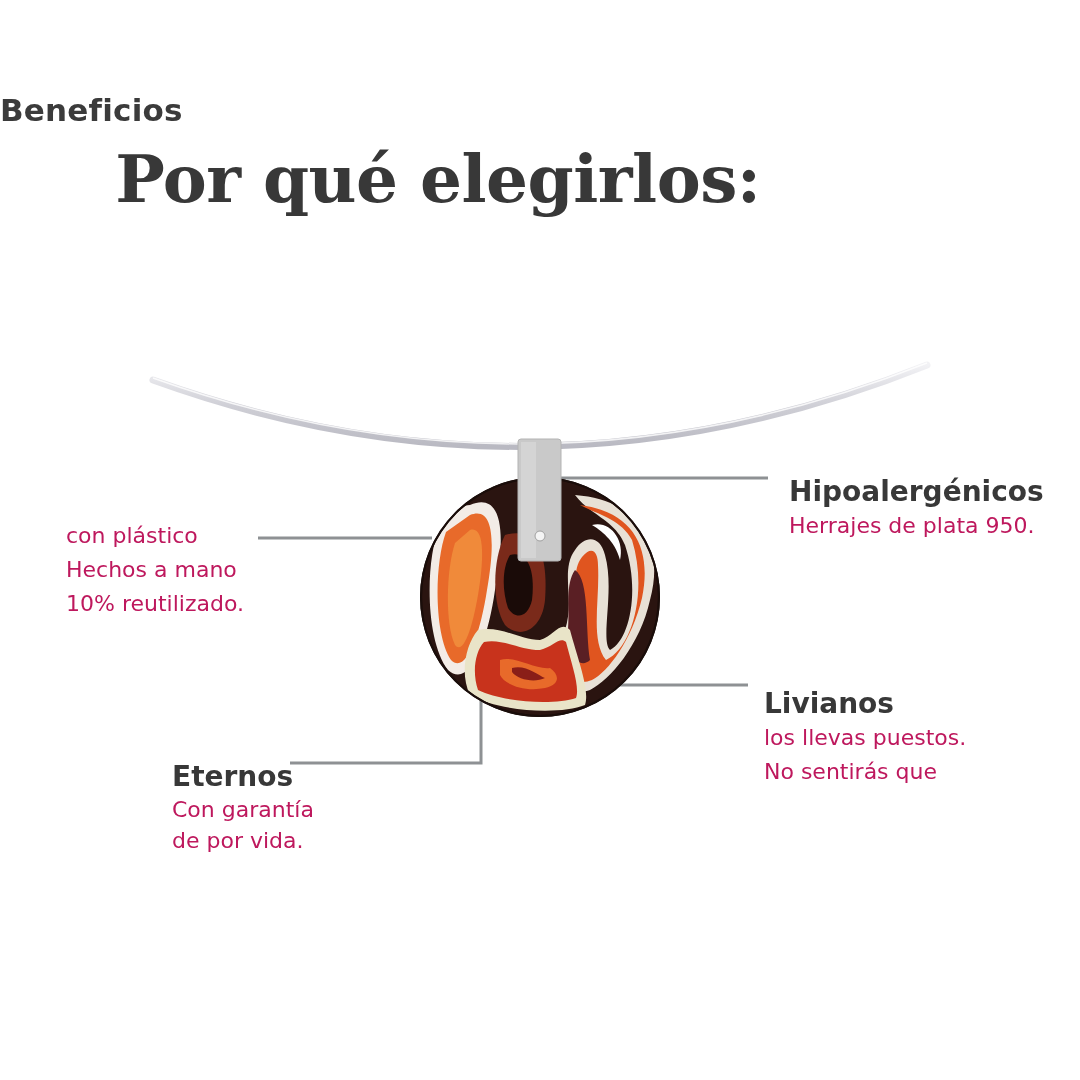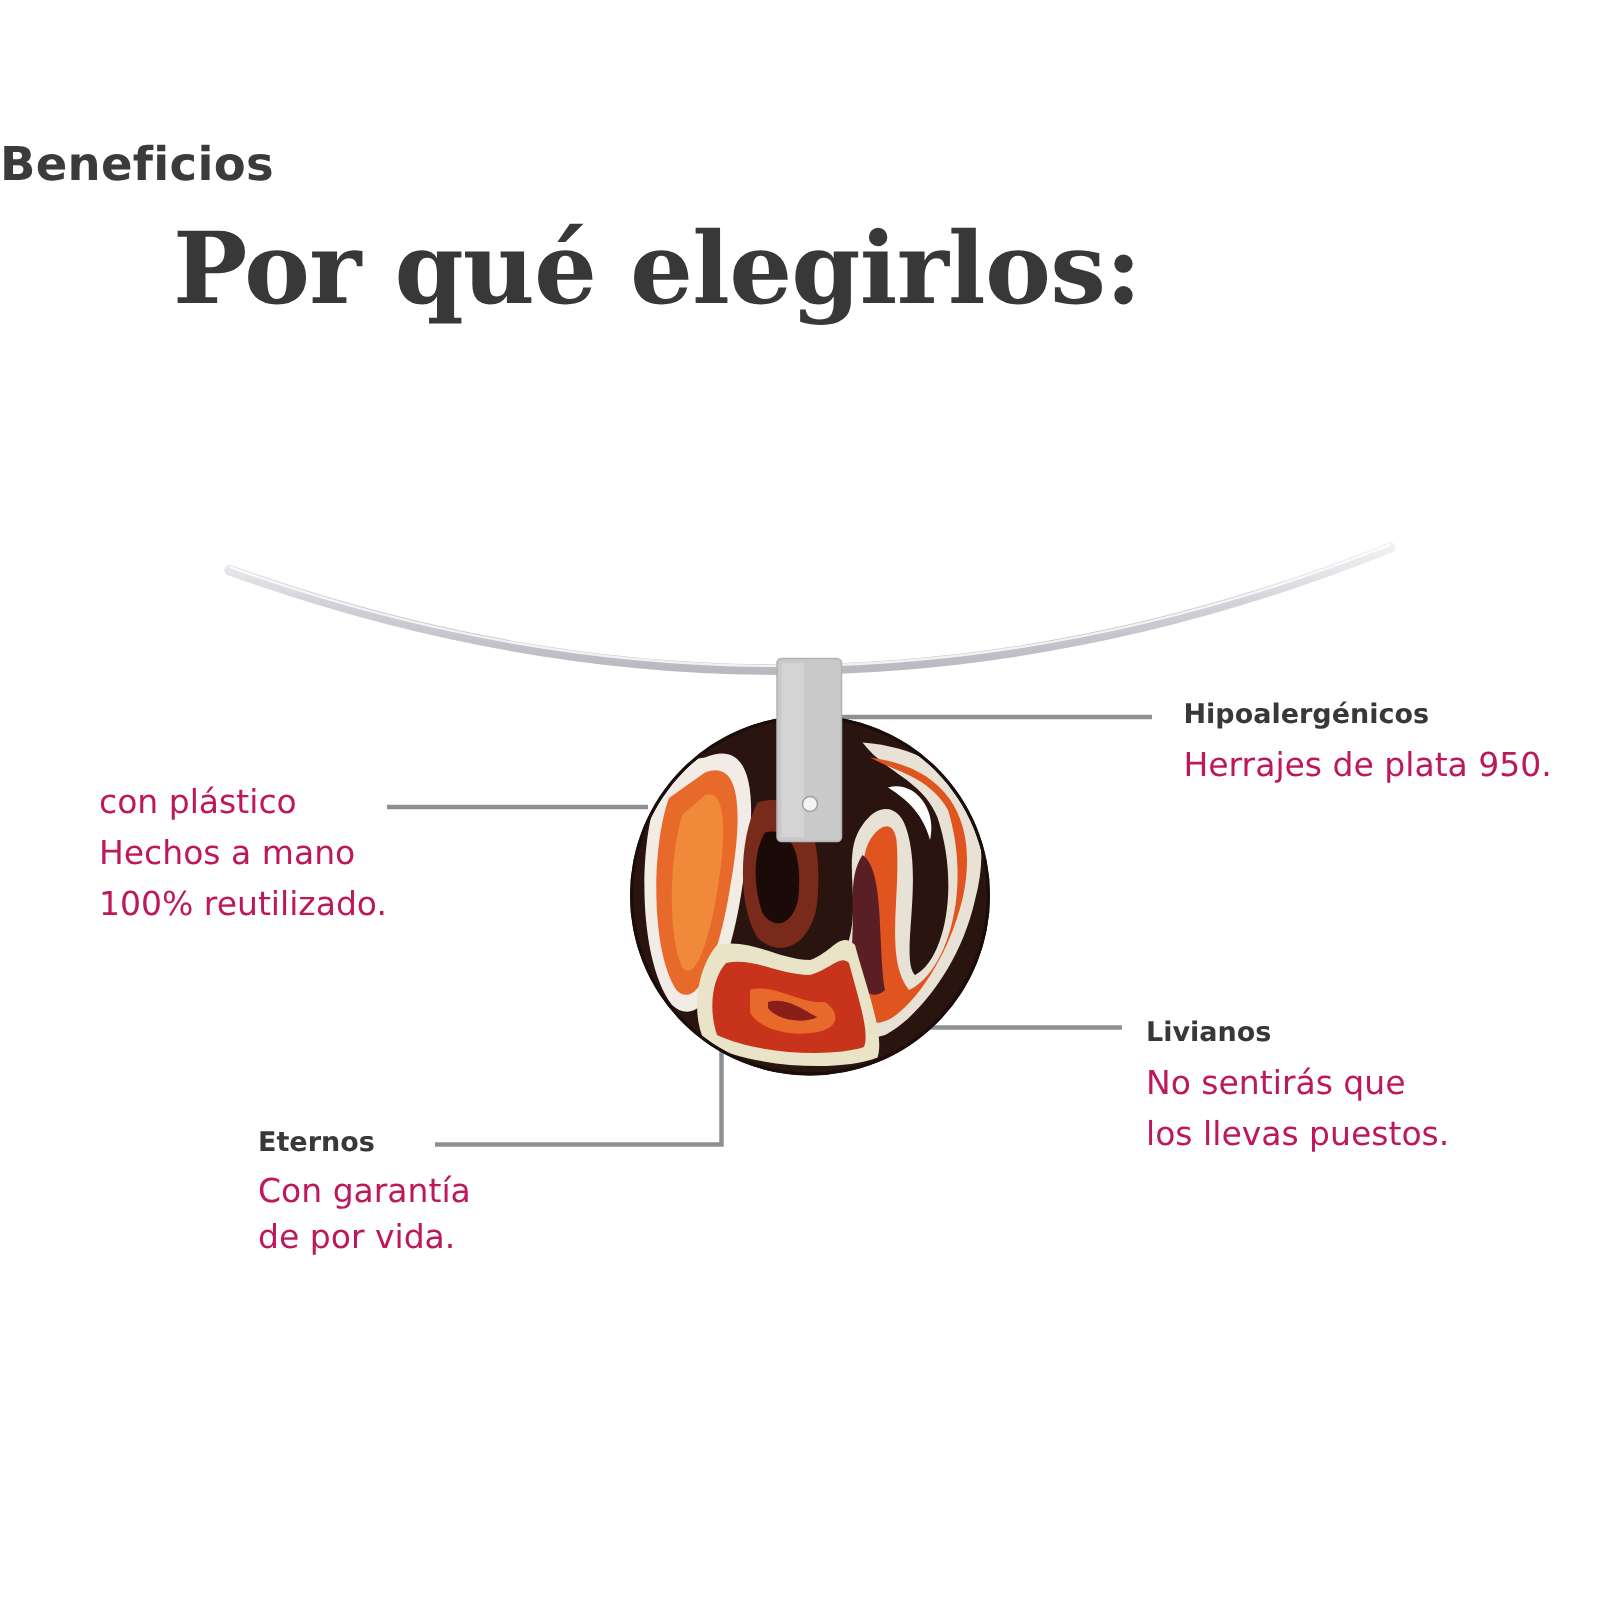--- a/index.html
+++ b/index.html
@@ -4,21 +4,21 @@
 <style>
   html, body { margin:0; padding:0; }
   body { width:1080px; height:1080px; background:#ffffff; position:relative; overflow:hidden;
          font-family:"Liberation Sans", sans-serif; color:#3a3a3a; }
   .eyebrow { position:absolute; top:92px; left:0; width:869px; text-align:left;
              font-family:"DejaVu Sans", sans-serif; font-weight:bold; font-size:31px; color:#3b3b3b; letter-spacing:0.2px; }
   .title { position:absolute; top:140px; left:0; width:876px; text-align:center;
            font-family:"DejaVu Serif", serif; font-weight:bold; font-size:66px; color:#383838; letter-spacing:-0.5px; }
   .art { position:absolute; left:0; top:0; width:1080px; height:1080px; }
   .label { position:absolute; }
-  .label .h { font-family:"DejaVu Sans", sans-serif; font-weight:bold; font-size:18px; color:#383838; line-height:34px; }
+  .label .h { font-family:"DejaVu Sans", sans-serif; font-weight:bold; font-size:28px; color:#383838; line-height:34px;margin-top:15px; }
   .label .b { font-family:"DejaVu Sans", sans-serif; font-size:22px; color:#be185d; line-height:34px; font-weight:normal; }
 </style>
 </head>
 <body>
 
 <div class="eyebrow">Beneficios</div>
 <div class="title">Por qué elegirlos:</div>
 
 <svg class="art" viewBox="0 0 1080 1080" xmlns="http://www.w3.org/2000/svg">
   <defs>
@@ -72,31 +72,31 @@
   <g>
     <rect x="518" y="439" width="43" height="122" rx="3" fill="#c9c9c9" stroke="#b3b3b3" stroke-width="1"></rect>
     <rect x="521" y="442" width="15" height="116" fill="#d8d8d8" opacity="0.7"></rect>
     <circle cx="540" cy="536" r="5" fill="#f4f4f4" stroke="#a0a0a0" stroke-width="1"></circle>
   </g>
 </svg>
 
 <div class="label" style="left:66px; top:519px;">
   <div class="b">con plástico</div>
   <div class="b">Hechos a mano</div>
-  <div class="b">100% reutilizado.</div>
+  <div class="b">10% reutilizado.</div>
 </div>
 
 <div class="label" style="left:789px; top:460px;">
   <div class="h">Hipoalergénicos</div>
   <div class="b">Herrajes de plata 950.</div>
 </div>
 
 <div class="label" style="left:764px; top:672px;">
   <div class="h">Livianos</div>
+  <div class="b">los llevas puestos.</div>
   <div class="b">No sentirás que</div>
-  <div class="b">los llevas puestos.</div>
 </div>
 
 <div class="label" style="left:172px; top:745px; line-height:30px;">
   <div class="h">Eternos</div>
   <div class="b" style="line-height:31px;">Con garantía</div>
   <div class="b" style="line-height:31px;">de por vida.</div>
 </div>
 
 </body></html>

